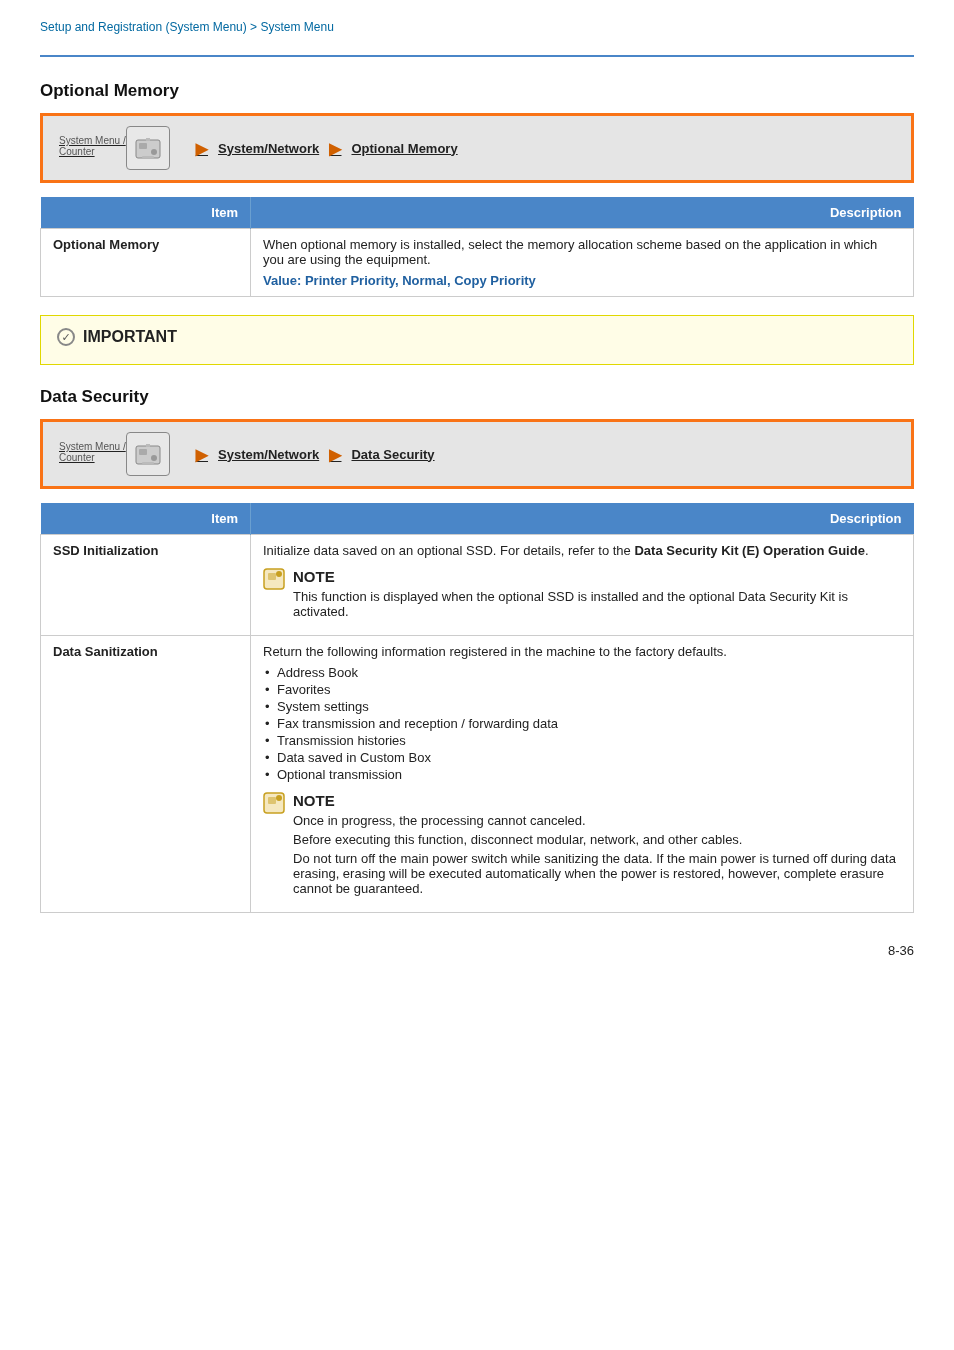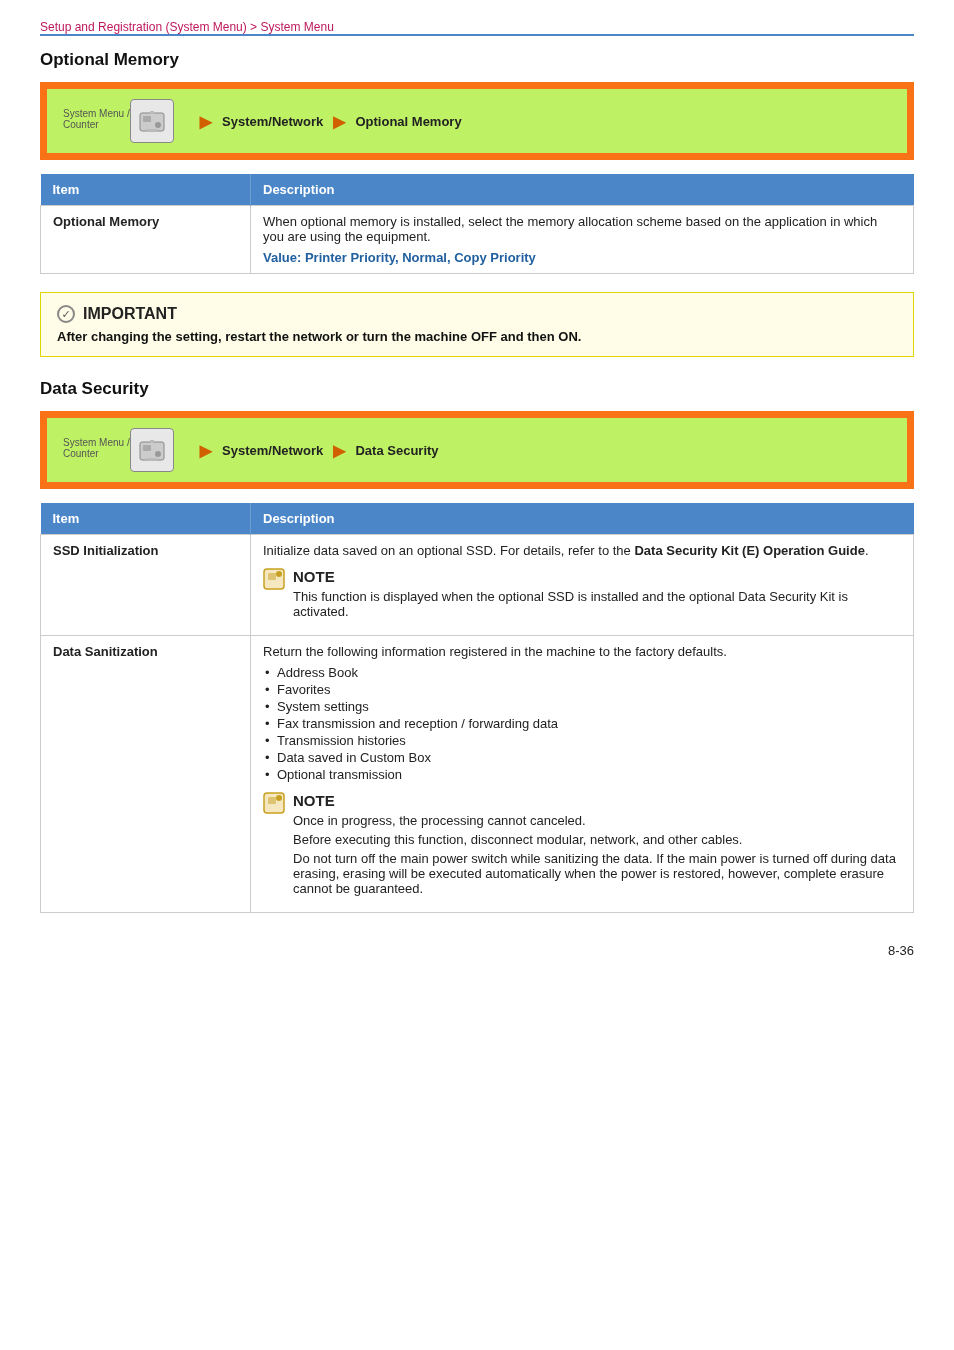--- a/index.html
+++ b/index.html
@@ -9,43 +9,44 @@
       color: #222;
       background: #fff;
       width: 954px;
       min-height: 1350px;
       padding: 20px 40px 40px 40px;
     }
 
     
     .breadcrumb {
       font-size: 12px;
-      color: #be185d;
+      color: #0369a1;
       border-bottom: 2px solid #4a86c8;
-      padding-bottom: 0;
-      margin-bottom: 14px;
+      padding-bottom: 21px;
+      margin-bottom: 24px;
     }
 
     
     .section-title {
       font-size: 17px;
       font-weight: bold;
       color: #111;
       margin-bottom: 12px;
     }
 
     
     .nav-box {
-      border: 7px solid #f97316;
-      background: #bef264;
+      border: 3px solid #f97316;
+      background: #e5e5e5;
       padding: 10px 16px;
       display: flex;
       align-items: center;
       margin-bottom: 14px;
       min-height: 70px;
+      text-decoration: underline;
     }
 
     .nav-box-inner {
       display: flex;
       flex-direction: column;
       align-items: flex-start;
     }
 
     .nav-label-small {
       font-size: 10px;
@@ -88,21 +89,21 @@
     .data-table {
       width: 100%;
       border-collapse: collapse;
       margin-bottom: 18px;
     }
 
     .data-table th {
       background: #4a86c8;
       color: #fff;
       font-weight: bold;
-      text-align: left;
+      text-align: right;
       padding: 8px 12px;
       font-size: 13px;
     }
 
     .data-table td {
       border: 1px solid #ccc;
       padding: 8px 12px;
       vertical-align: top;
       font-size: 13px;
     }
@@ -279,21 +280,20 @@
       </tr>
     </tbody>
   </table>
 </div>
 
 <div class="important-box">
   <div class="important-header">
     <div class="important-icon">✓</div>
     <span class="important-title">IMPORTANT</span>
   </div>
-  <div class="important-text">After changing the setting, restart the network or turn the machine OFF and then ON.</div>
 </div>
 
 <div class="section-gap">
   <h2 class="section-title">Data Security</h2>
 
   <div class="nav-box">
     <div class="nav-box-inner">
       <span class="nav-label-small">System Menu /<br>Counter</span>
     </div>
     <div class="nav-machine-icon">

